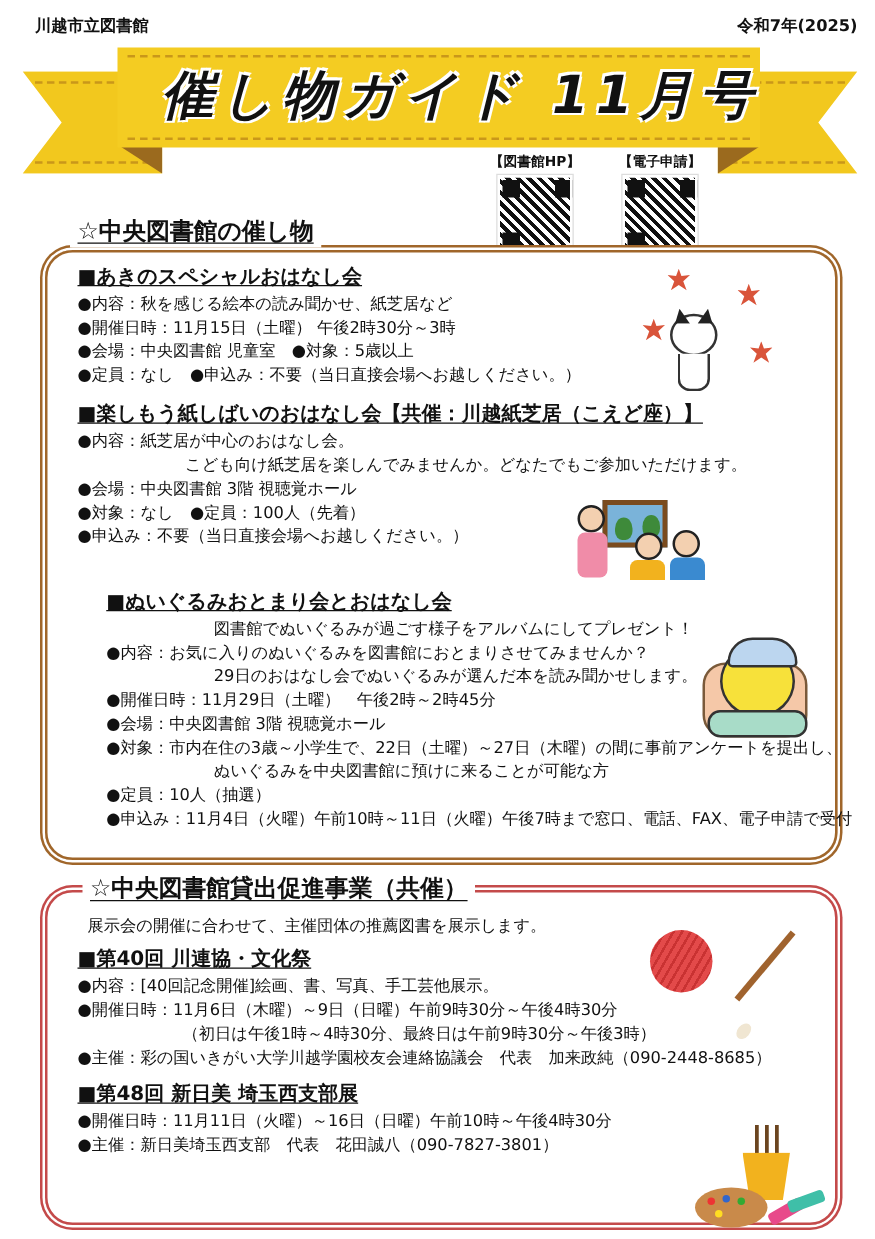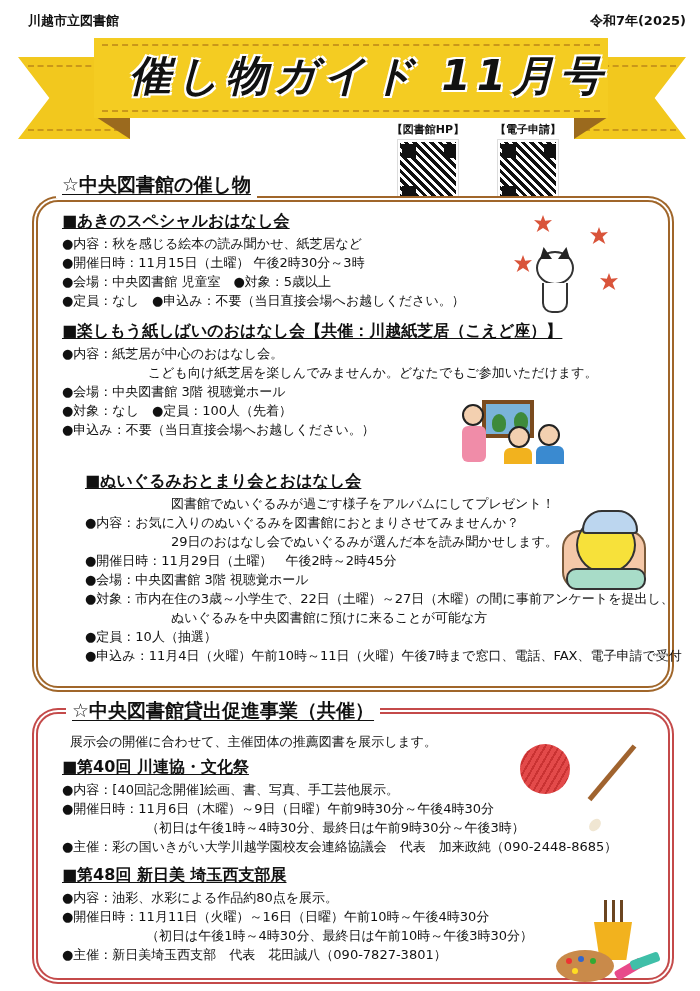--- a/index.html
+++ b/index.html
@@ -191,23 +191,21 @@
 <div class="content" style="left:62px; top:756px;">
   <div class="event-title">■第40回 川連協・文化祭</div>
   <div class="line">●内容：[40回記念開催]絵画、書、写真、手工芸他展示。</div>
   <div class="line">●開催日時：11月6日（木曜）～9日（日曜）午前9時30分～午後4時30分</div>
   <div class="line indent2">（初日は午後1時～4時30分、最終日は午前9時30分～午後3時）</div>
   <div class="line">●主催：彩の国いきがい大学川越学園校友会連絡協議会　代表　加来政純（090-2448-8685）</div>
 </div>
 
 <div class="content" style="left:62px; top:864px;">
   <div class="event-title">■第48回 新日美 埼玉西支部展</div>
-  <div class="line">●内容：油彩、水彩による作品約80点を展示。</div>
   <div class="line">●開催日時：11月11日（火曜）～16日（日曜）午前10時～午後4時30分</div>
-  <div class="line indent2">（初日は午後1時～4時30分、最終日は午前10時～午後3時30分）</div>
   <div class="line">●主催：新日美埼玉西支部　代表　花田誠八（090-7827-3801）</div>
 </div>
 
 <div class="illus" style="left:520px; top:740px; width:130px; height:100px;">
   <div class="yarn"></div>
   <div class="brush" style="left:112px; top:6px;"></div>
   <div class="brush-tip" style="left:70px; top:78px;"></div>
 </div>
 
 <div class="illus" style="left:556px; top:900px; width:110px; height:86px;">

